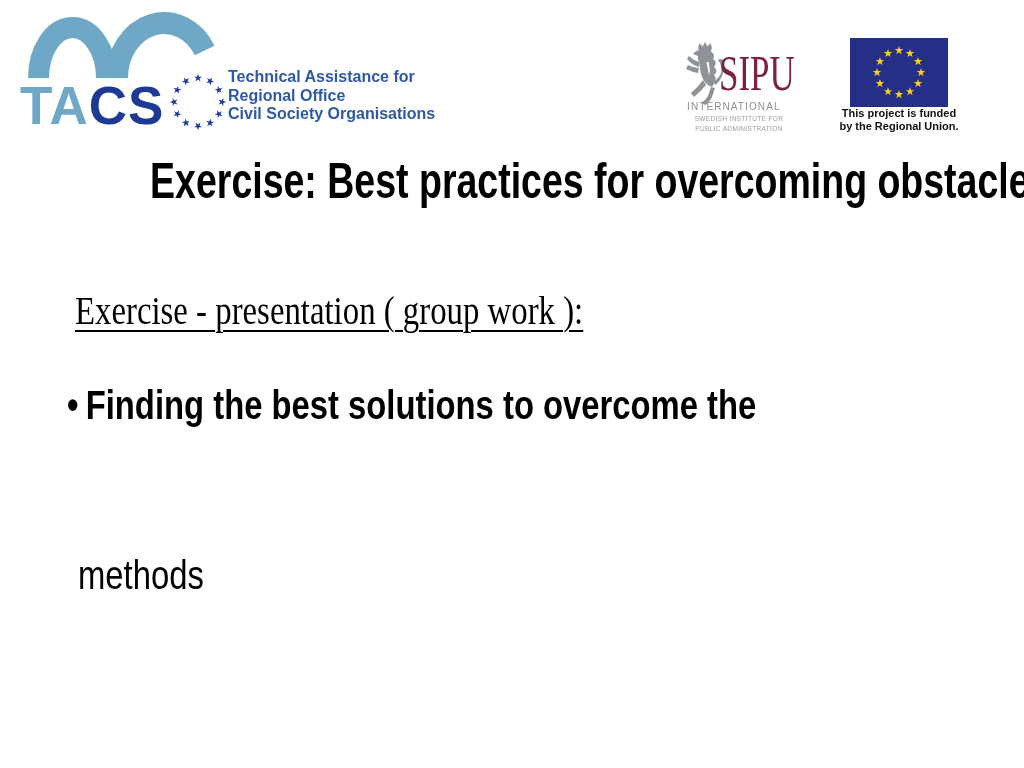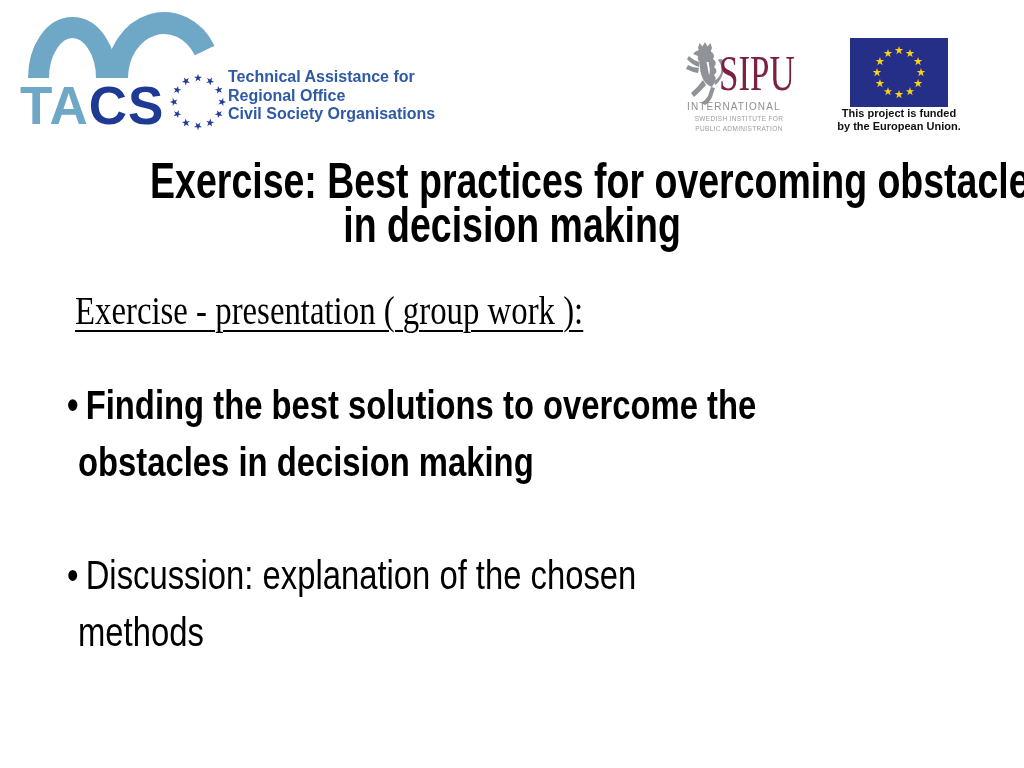--- a/index.html
+++ b/index.html
@@ -122,51 +122,42 @@
         <use href="#star" transform="translate(49,56.5) scale(4.5)"></use>
         <use href="#star" transform="translate(38,53.55) scale(4.5)"></use>
         <use href="#star" transform="translate(29.95,45.5) scale(4.5)"></use>
         <use href="#star" transform="translate(27,34.5) scale(4.5)"></use>
         <use href="#star" transform="translate(29.95,23.5) scale(4.5)"></use>
         <use href="#star" transform="translate(38,15.45) scale(4.5)"></use>
       </g>
     </svg>
     <div class="eu-caption">
       <div>This project is funded</div>
-      <div>by the European Union.</div>
+      <div>by the Regional Union.</div>
     </div>
   </div>
 
   <div class="title">
     <div class="line">
       <span class="squeeze">Exercise: Best practices for overcoming obstacles</span>
-    </div>
-    <div class="line">
-      <span class="squeeze">in decision making</span>
     </div>
   </div>
 
   <div class="bodytext">
 
     <div class="heading">
       <span class="squeezeL"><span class="u">Exercise - presentation ( group work ):</span></span>
     </div>
 
     <div class="bullet1">
       <div>
         <span class="squeezeL"><span class="bdot">•</span><span>Finding the best solutions to overcome the</span></span>
       </div>
-      <div class="bullet-line2">
-        <span class="squeezeL">obstacles in decision making</span>
-      </div>
     </div>
 
     <div class="bullet2">
-      <div>
-        <span class="squeezeL"><span class="bdot">•</span><span>Discussion: explanation of the chosen</span></span>
-      </div>
       <div class="bullet-line2">
         <span class="squeezeL">methods</span>
       </div>
     </div>
 
   </div>
 </div>
 
 </body></html>

